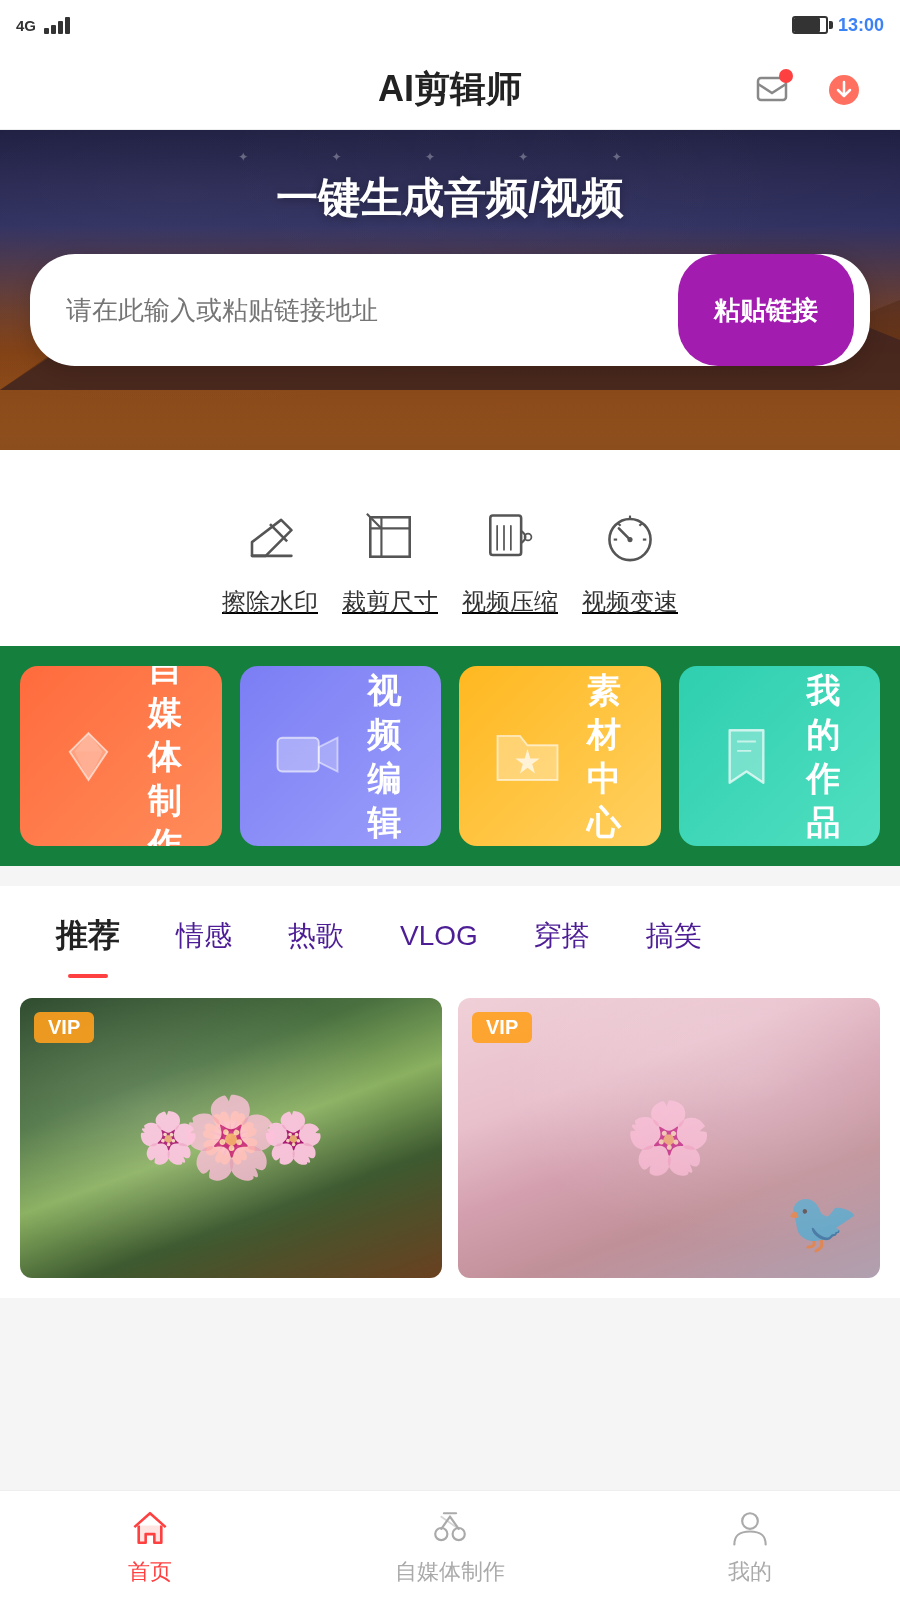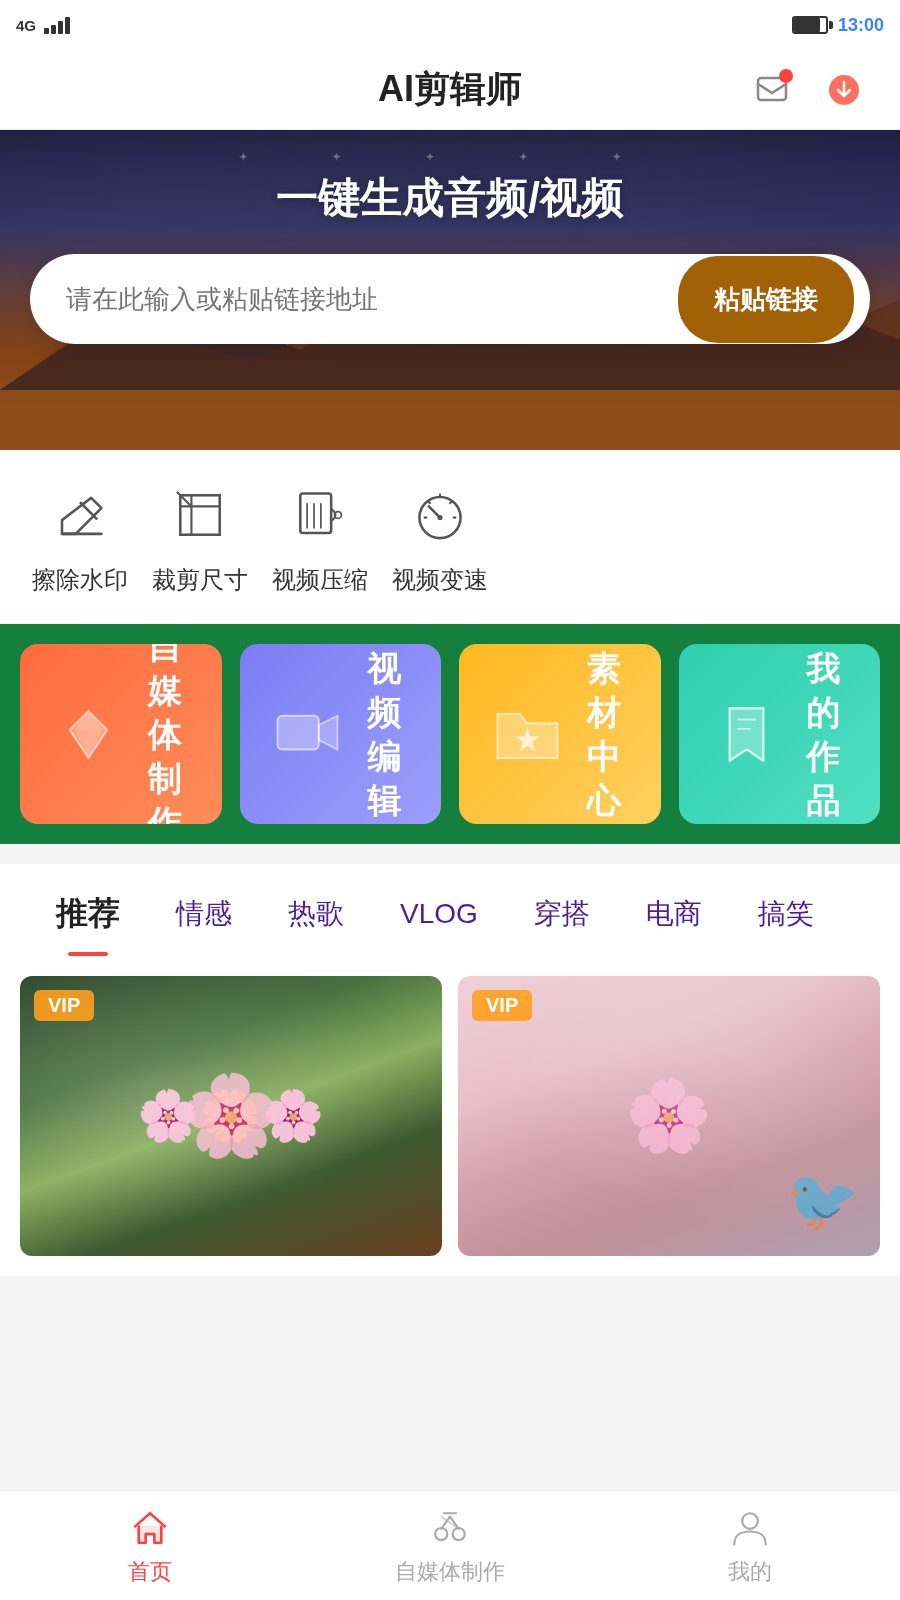--- a/index.html
+++ b/index.html
@@ -141,56 +141,56 @@
     .hero-title {
       font-size: 42px;
       font-weight: 700;
       color: #fff;
       z-index: 1;
       margin-bottom: 28px;
       text-shadow: 0 2px 8px rgba(0,0,0,0.3);
     }
     .hero-search-bar {
       width: 840px;
-      height: 90px;
+      height: 112px;
       background: #fff;
       border-radius: 45px;
       display: flex;
-      align-items: center;
       padding: 0 16px 0 36px;
       z-index: 1;
       box-shadow: 0 4px 20px rgba(0,0,0,0.15);
     }
     .hero-input {
       flex: 1;
       border: none;
       outline: none;
       font-size: 26px;
       color: #bbb;
       background: transparent;
     }
     .paste-btn {
-      background: #a16207;
+      background: #a21caf;
       color: #fff;
       border: none;
       border-radius: 40px;
       padding: 26px 36px;
       font-size: 26px;
       font-weight: 600;
       cursor: pointer;
       white-space: nowrap;
     }
 
     
     .quick-tools {
       background: #fff;
-      padding: 30px 20px 28px;
-      display: flex;
-      justify-content: flex-start;
-      align-items: center;
+      padding: 52px 20px 28px;
+      display: flex;
+      justify-content: center;
+      align-items: center;
+      text-decoration: underline;
     }
     .tool-item {
       display: flex;
       flex-direction: column;
       align-items: center;
       gap: 14px;
       cursor: pointer;
       min-width: 120px;
     }
     .tool-icon {
@@ -521,21 +521,20 @@
   </div>
 </div>
 
 <div class="tabs-section">
   <div class="tabs-row">
     <div class="tab-item active">推荐</div>
     <div class="tab-item">情感</div>
     <div class="tab-item">热歌</div>
     <div class="tab-item">VLOG</div>
     <div class="tab-item">穿搭</div>
-    <div class="tab-item">电商</div>
     <div class="tab-item">搞笑</div>
   </div>
 </div>
 
 <div class="content-grid">
   <div class="content-card">
     <div class="thumb-flowers" style="width:100%;height:100%;background:linear-gradient(160deg, #2d4a2d 0%, #4a7040 30%, #8ab060 50%, #3d5a30 70%, #6a4020 100%);">
       <div style="position:absolute;inset:0;display:flex;align-items:center;justify-content:center;font-size:80px;opacity:0.8;">🌸</div>
       <div style="position:absolute;inset:0;background:radial-gradient(ellipse at 30% 40%, rgba(255,255,255,0.15) 0%, transparent 60%);"></div>
     </div>

